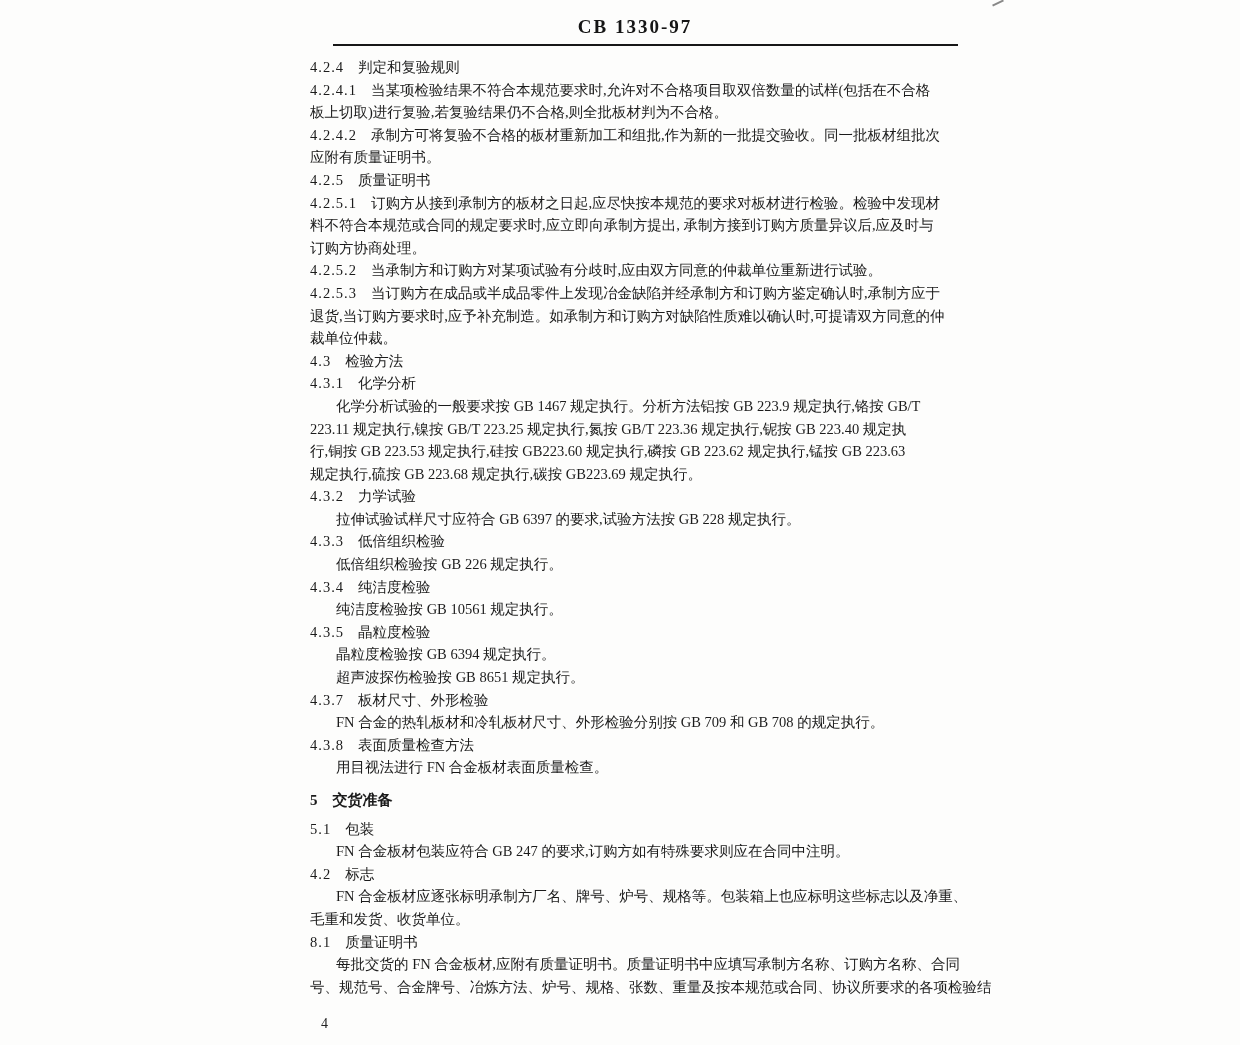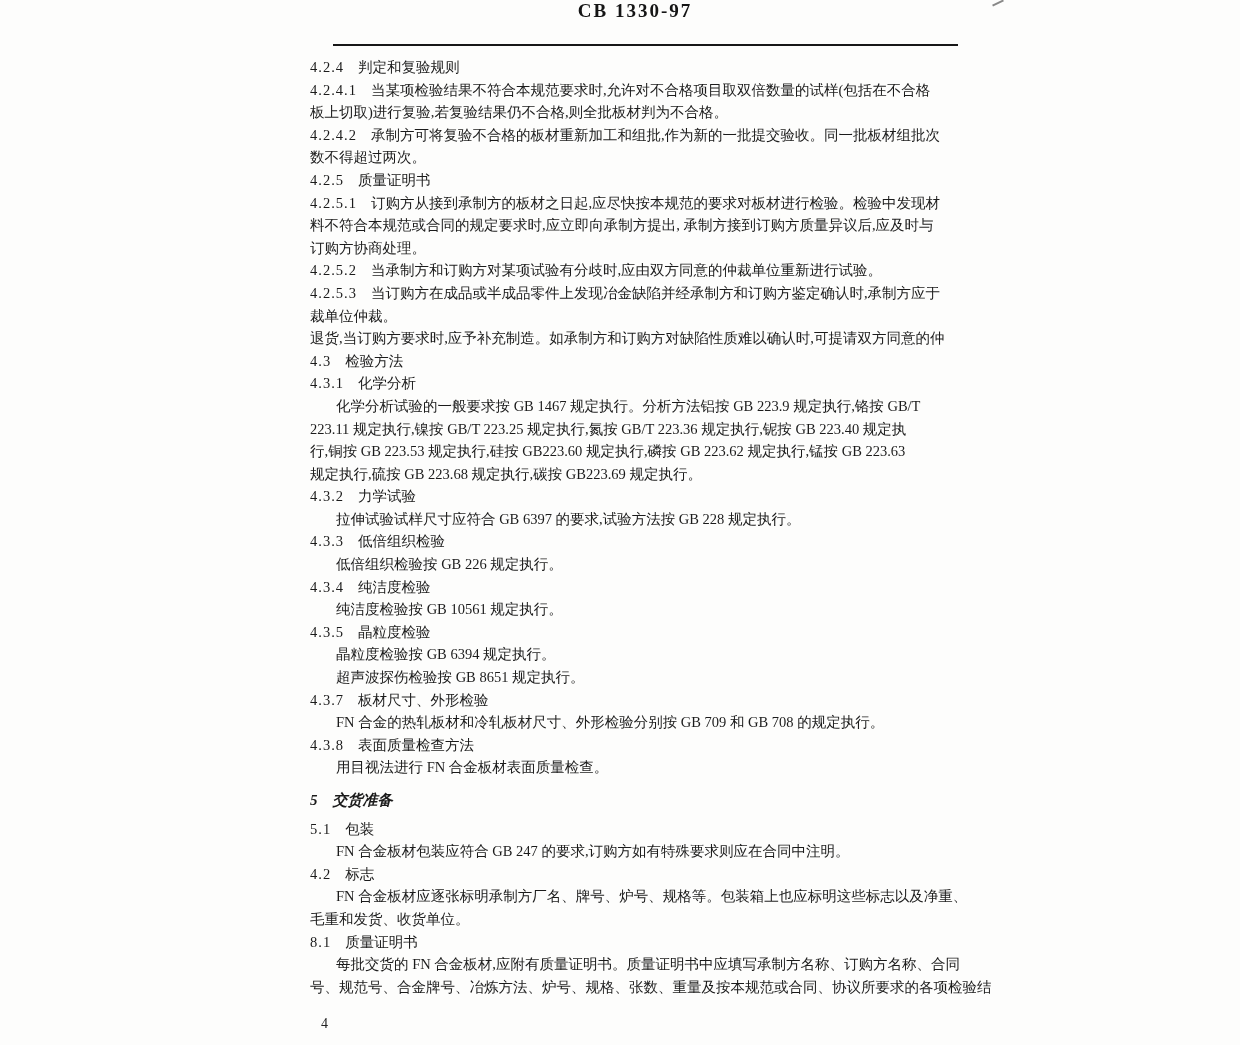--- a/index.html
+++ b/index.html
@@ -11,21 +11,21 @@
     position: relative;
     width: 1240px;
     height: 1045px;
     background: #fdfdfc;
     overflow: hidden;
     font-family: "Liberation Serif", "DejaVu Serif", serif;
     color: #1b1b1b;
   }
   .header-title {
     position: absolute;
-    top: 0;
+    top: 16px;
     left: 310px;
     width: 650px;
     text-align: center;
     font-size: 19px;
     font-weight: bold;
     letter-spacing: 2px;
     color: #151515;
   }
   .header-rule {
     position: absolute;
@@ -51,21 +51,20 @@
   }
   .num {
     letter-spacing: 1px;
     margin-right: 14px;
   }
   .block.section {
     margin-top: 10px;
     margin-bottom: 6px;
     font-weight: bold;
     font-size: 15px;
-    font-style: italic;
   }
   .page-number {
     position: absolute;
     top: 1016px;
     left: 321px;
     font-size: 14px;
     color: #222;
   }
   .scan-speck {
     position: absolute;
@@ -89,37 +88,37 @@
   <div class="content">
       <div class="block">
         <div class="line"><span class="num">4.2.4</span><span>判定和复验规则</span></div>
       </div>
       <div class="block">
         <div class="line"><span class="num">4.2.4.1</span><span>当某项检验结果不符合本规范要求时,允许对不合格项目取双倍数量的试样(包括在不合格</span></div>
         <div class="line"><span>板上切取)进行复验,若复验结果仍不合格,则全批板材判为不合格。</span></div>
       </div>
       <div class="block">
         <div class="line"><span class="num">4.2.4.2</span><span>承制方可将复验不合格的板材重新加工和组批,作为新的一批提交验收。同一批板材组批次</span></div>
-        <div class="line"><span>数不得超过两次。</span></div>
+        <div class="line"><span>应附有质量证明书。</span></div>
       </div>
       <div class="block">
         <div class="line"><span class="num">4.2.5</span><span>质量证明书</span></div>
       </div>
       <div class="block">
         <div class="line"><span class="num">4.2.5.1</span><span>订购方从接到承制方的板材之日起,应尽快按本规范的要求对板材进行检验。检验中发现材</span></div>
         <div class="line"><span>料不符合本规范或合同的规定要求时,应立即向承制方提出, 承制方接到订购方质量异议后,应及时与</span></div>
         <div class="line"><span>订购方协商处理。</span></div>
       </div>
       <div class="block">
         <div class="line"><span class="num">4.2.5.2</span><span>当承制方和订购方对某项试验有分歧时,应由双方同意的仲裁单位重新进行试验。</span></div>
       </div>
       <div class="block">
         <div class="line"><span class="num">4.2.5.3</span><span>当订购方在成品或半成品零件上发现冶金缺陷并经承制方和订购方鉴定确认时,承制方应于</span></div>
+        <div class="line"><span>退货,当订购方要求时,应予补充制造。如承制方和订购方对缺陷性质难以确认时,可提请双方同意的仲</span></div>
         <div class="line"><span>裁单位仲裁。</span></div>
-        <div class="line"><span>退货,当订购方要求时,应予补充制造。如承制方和订购方对缺陷性质难以确认时,可提请双方同意的仲</span></div>
       </div>
       <div class="block">
         <div class="line"><span class="num">4.3</span><span>检验方法</span></div>
       </div>
       <div class="block">
         <div class="line"><span class="num">4.3.1</span><span>化学分析</span></div>
       </div>
       <div class="block">
         <div class="line indent"><span>化学分析试验的一般要求按 GB 1467 规定执行。分析方法铝按 GB 223.9 规定执行,铬按 GB/T</span></div>
         <div class="line"><span>223.11 规定执行,镍按 GB/T 223.25 规定执行,氮按 GB/T 223.36 规定执行,铌按 GB 223.40 规定执</span></div>

